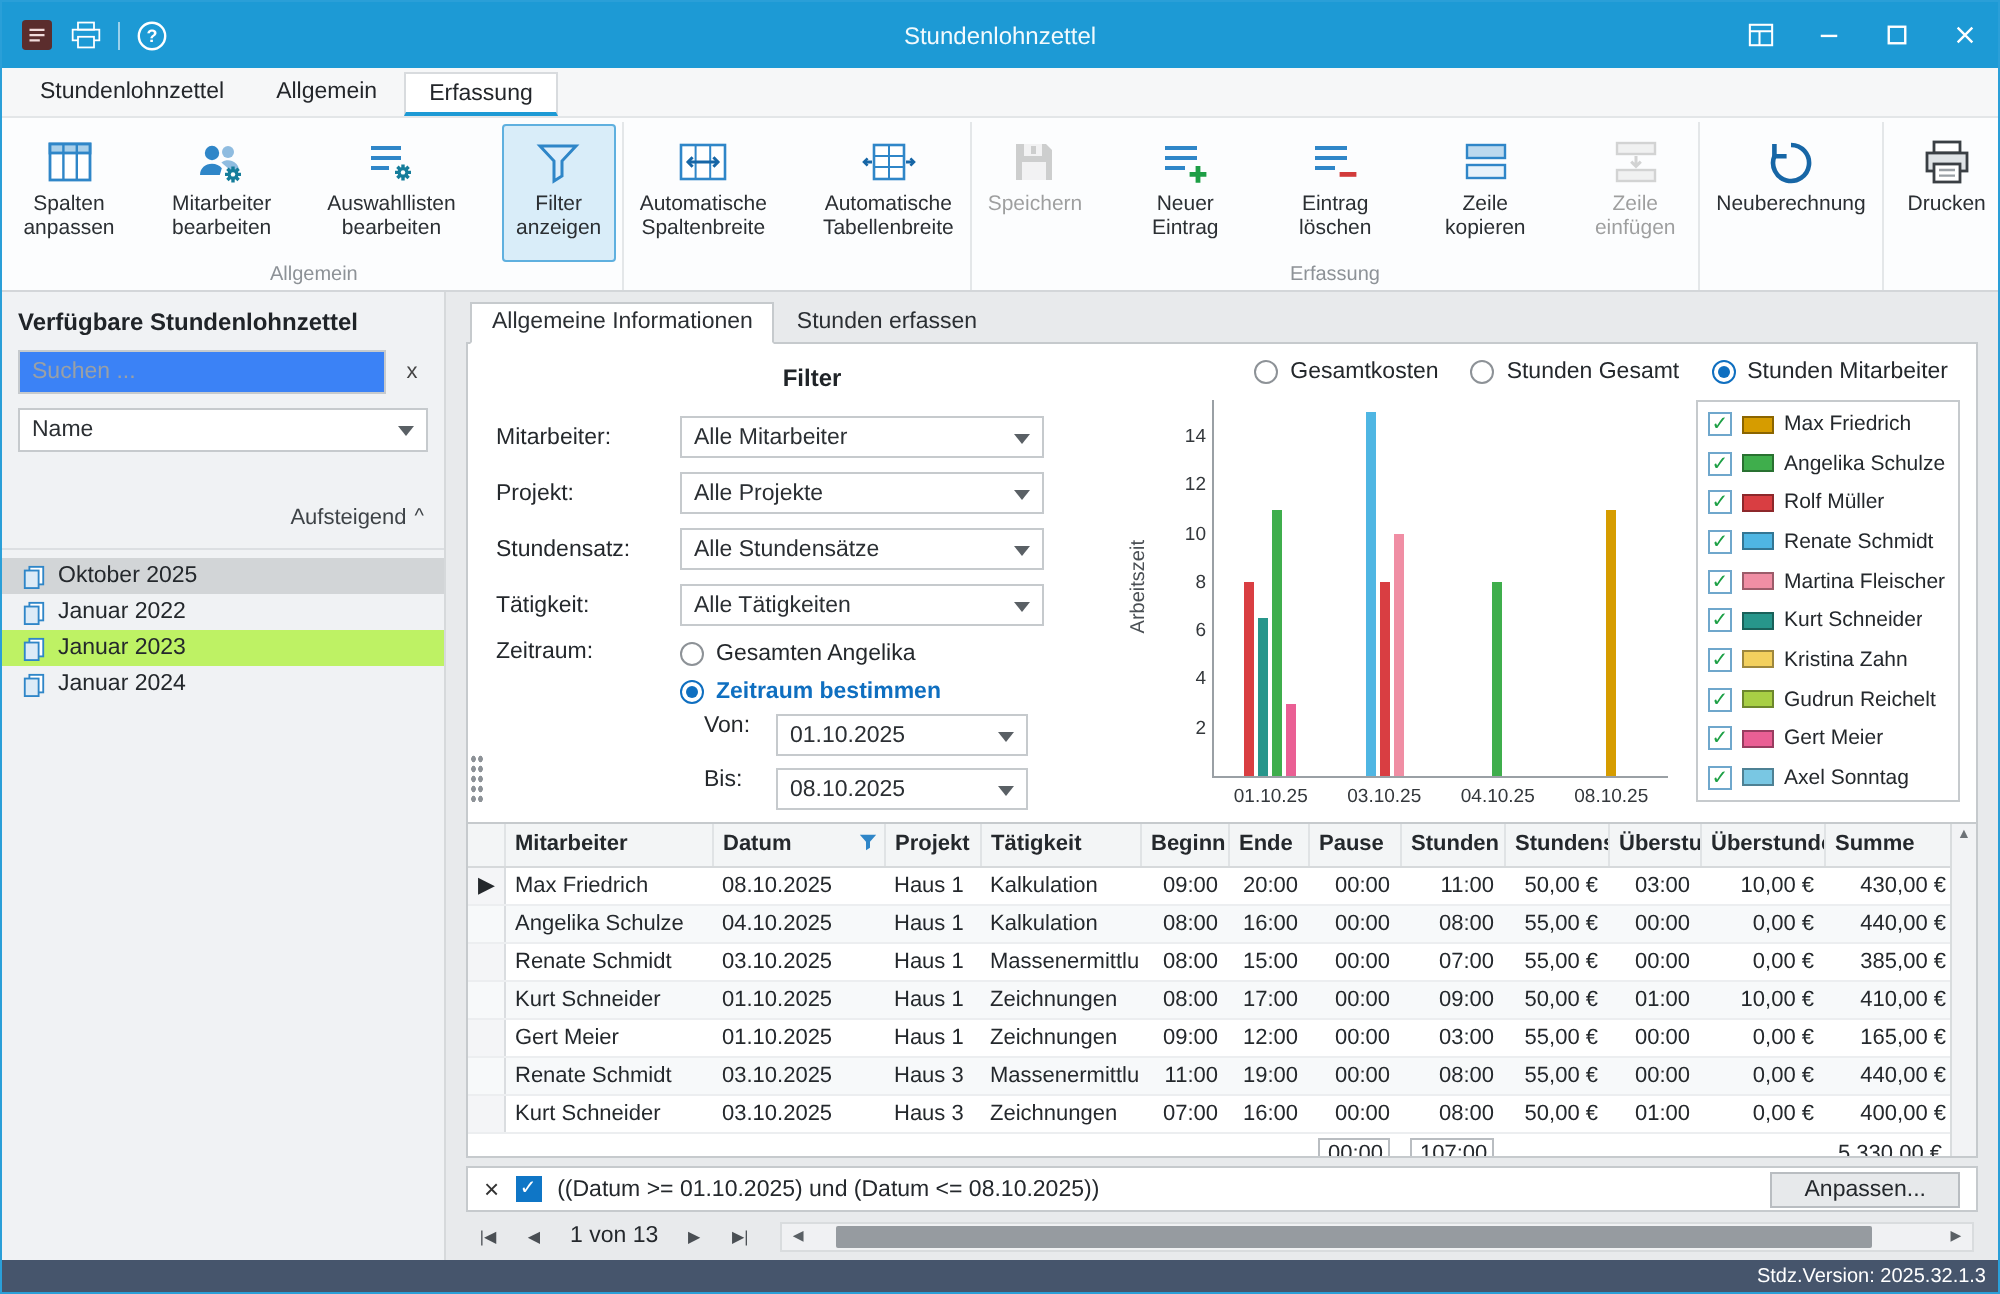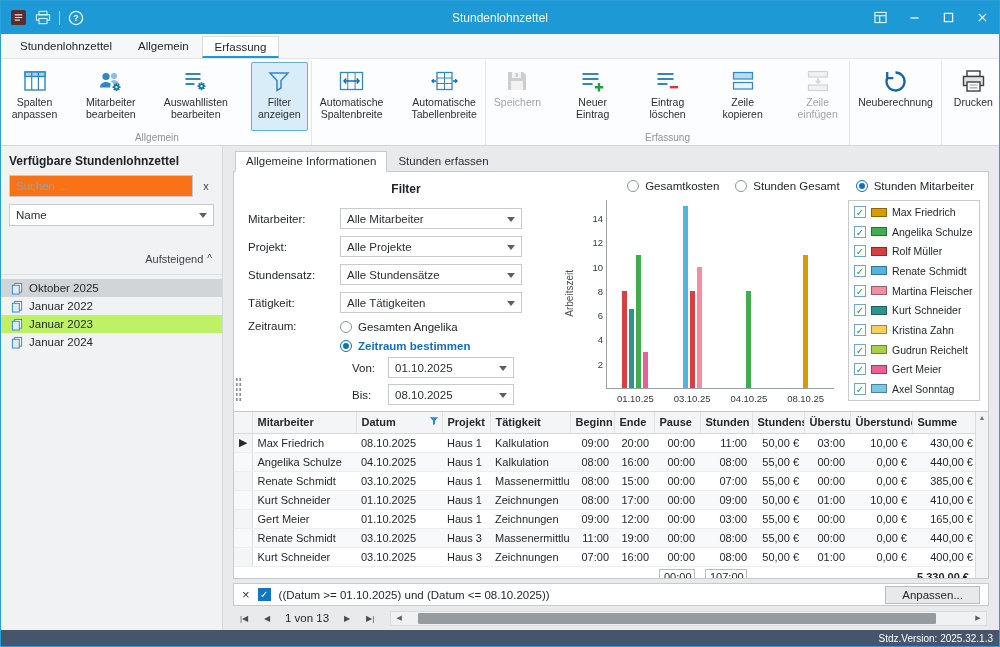--- a/index.html
+++ b/index.html
@@ -26,21 +26,21 @@
 .rbtn-ic{height:30px;display:flex;align-items:center;justify-content:center;}
 .rbtn-lb{font-size:10.5px;line-height:1.12;text-align:center;color:#2b2f33;white-space:pre-line;}
 .rbtn.active{background:#d9edf9;border-color:#5fb0df;}
 .rbtn.disabled{opacity:.45;filter:grayscale(1);cursor:default;}
 .rg-label{flex:0 0 14px;font-size:10px;color:#8d9297;text-align:center;padding-top:1px;}
 
 .body-row{flex:1;display:flex;min-height:0;}
 .sidebar{flex:0 0 222px;background:#f0f2f4;border-right:1px solid #d6d9db;padding:8px 8px 0;display:flex;flex-direction:column;gap:7px;min-height:0;}
 .sb-title{font-size:12px;font-weight:bold;color:#202428;}
 .sb-search{display:flex;gap:5px;align-items:center;}
-.sb-search input{flex:1;height:22px;border:1px solid #c6cacd;background:#f97316;font-size:11.5px;padding:0 6px;color:#333;outline:none;min-width:0;}
+.sb-search input{flex:1;height:22px;border:1px solid #c6cacd;background:#3b82f6;font-size:11.5px;padding:0 6px;color:#333;outline:none;min-width:0;}
 .sb-search input::placeholder{color:#9aa0a5;}
 .sb-clear{width:16px;height:20px;display:flex;align-items:center;justify-content:center;font-size:11px;color:#444;cursor:pointer;}
 .sb-select{position:relative;height:22px;border:1px solid #c6cacd;background:#fff;display:flex;align-items:center;padding:0 20px 0 6px;font-size:11.5px;color:#2b2f33;cursor:pointer;}
 .chev{position:absolute;right:6px;top:8px;width:0;height:0;border:4px solid transparent;border-top:5px solid #5a6065;}
 .sb-sort{display:flex;justify-content:flex-end;align-items:flex-start;gap:4px;font-size:11px;color:#3e4347;padding:0 2px;cursor:pointer;margin-top:20px;}
 .sb-caret{font-size:10px;color:#3e4347;}
 .sb-list{border-top:1px solid #dcdfe2;margin:2px -8px 0;padding-top:4px;display:flex;flex-direction:column;flex:1;}
 .sb-item{display:flex;align-items:center;gap:6px;height:18px;padding:0 10px;font-size:11.5px;color:#24282c;cursor:pointer;}
 .sb-item.selected{background:#d2d5d7;}
 .sb-item.hl{background:#bef264;}
@@ -59,21 +59,21 @@
 .ff-row{display:flex;align-items:center;margin-bottom:7px;}
 .ff-label{flex:0 0 92px;font-size:11.5px;color:#24282c;}
 .ff-select{position:relative;flex:0 0 182px;height:21px;border:1px solid #c6cacd;background:#fff;display:flex;align-items:center;padding:0 20px 0 6px;font-size:11.5px;color:#2b2f33;cursor:pointer;white-space:nowrap;overflow:hidden;}
 .ff-zr{align-items:flex-start;margin-bottom:5px;}
 .radio-col{display:flex;flex-direction:column;gap:7px;padding-top:1px;}
 .radio{display:flex;align-items:center;gap:6px;font-size:11.5px;color:#24282c;cursor:pointer;}
 .rdot{width:12px;height:12px;border-radius:50%;border:1px solid #8d9297;background:#fff;position:relative;flex:0 0 12px;}
 .radio.sel .rdot{border-color:#0f6fc0;}
 .radio.sel .rdot::after{content:"";position:absolute;inset:2px;border-radius:50%;background:#0f6fc0;}
 .zeitraum .radio.sel .rlabel{color:#0f6fc0;font-weight:bold;}
-.ff-sub{margin-left:104px;display:flex;align-items:center;gap:8px;margin-bottom:6px;}
+.ff-sub{margin-left:104px;display:flex;gap:8px;margin-bottom:6px;}
 .ff-label2{flex:0 0 28px;font-size:11.5px;color:#24282c;}
 .ff-date{flex:0 0 126px;}
 
 .chart-zone{flex:1;display:flex;flex-direction:column;min-width:0;padding-right:6px;}
 .chart-opts{flex:0 0 22px;display:flex;justify-content:flex-end;align-items:center;gap:16px;padding:6px 8px 0 0;}
 .chart-row{flex:1;display:flex;min-height:0;}
 .ylab{writing-mode:vertical-rl;transform:rotate(180deg);font-size:10px;color:#4a4f54;align-self:center;width:14px;text-align:center;margin-bottom:18px;}
 .plot-wrap{flex:1;position:relative;margin:6px 8px 22px 28px;min-width:0;}
 .plot{position:absolute;inset:0;border-left:1px solid #9aa0a5;border-bottom:1px solid #9aa0a5;}
 .ytick{position:absolute;left:-26px;width:22px;text-align:right;font-size:9.5px;color:#33373b;}
@@ -90,21 +90,21 @@
 table.grid{width:100%;border-collapse:collapse;table-layout:fixed;}
 table.grid th{background:#f3f5f6;font-size:11px;font-weight:bold;color:#24282c;text-align:left;padding:3px 5px;border-right:1px solid #e0e3e5;border-bottom:1px solid #d6d9db;white-space:nowrap;overflow:hidden;height:21px;position:relative;}
 .th-filter{position:absolute;right:3px;top:4px;}
 table.grid td{font-size:11px;color:#24282c;padding:2px 5px;border-bottom:1px solid #eceef0;white-space:nowrap;overflow:hidden;height:19px;}
 table.grid tbody tr:nth-child(even) td{background:#f7f9fa;}
 td.num{text-align:right;}
 th.gut,td.gut{width:18px;background:#f4f5f7;border-right:1px solid #dadde0;text-align:center;padding:0;font-size:8px;color:#3a3f44;}
 tfoot td{border-top:1px solid #c9cdd0;border-bottom:none;height:24px;padding:2px 3px;background:#fff;}
 td.gut-f{background:#fff;border-top:1px solid #c9cdd0;}
 .sum-box{display:block;border:1px solid #b9bdc1;background:#fff;padding:1px 4px;text-align:right;font-size:11px;}
-td.sum-total{font-weight:bold;text-align:left;font-size:11px;padding-right:5px;}
+td.sum-total{font-weight:normal;text-align:center;font-size:11px;padding-right:5px;}
 .vscroll{flex:0 0 13px;background:#f2f3f5;border-left:1px solid #d9dcde;font-size:7px;color:#6d7277;text-align:center;padding-top:2px;cursor:pointer;}
 
 .filter-bar{flex:0 0 23px;margin-top:4px;border:1px solid #c6cacd;background:#fff;display:flex;align-items:center;gap:8px;padding:0 8px;}
 .fb-x{font-size:13px;color:#333;cursor:pointer;line-height:1;}
 .fb-check{width:13px;height:13px;background:#0f76c6;color:#fff;font-size:10px;line-height:13px;text-align:center;cursor:pointer;flex:0 0 13px;}
 .fb-text{font-size:11.5px;color:#24282c;flex:1;white-space:nowrap;overflow:hidden;}
 .fb-btn{padding:2px 16px;background:#e7e9eb;border:1px solid #b9bdc1;font-size:11.5px;color:#24282c;cursor:pointer;}
 
 .pager{flex:0 0 24px;display:flex;align-items:center;gap:1px;padding:3px 2px 3px 0;}
 .pg-btn{min-width:22px;height:18px;display:flex;align-items:center;justify-content:center;font-size:8px;color:#4a4f54;cursor:pointer;}

